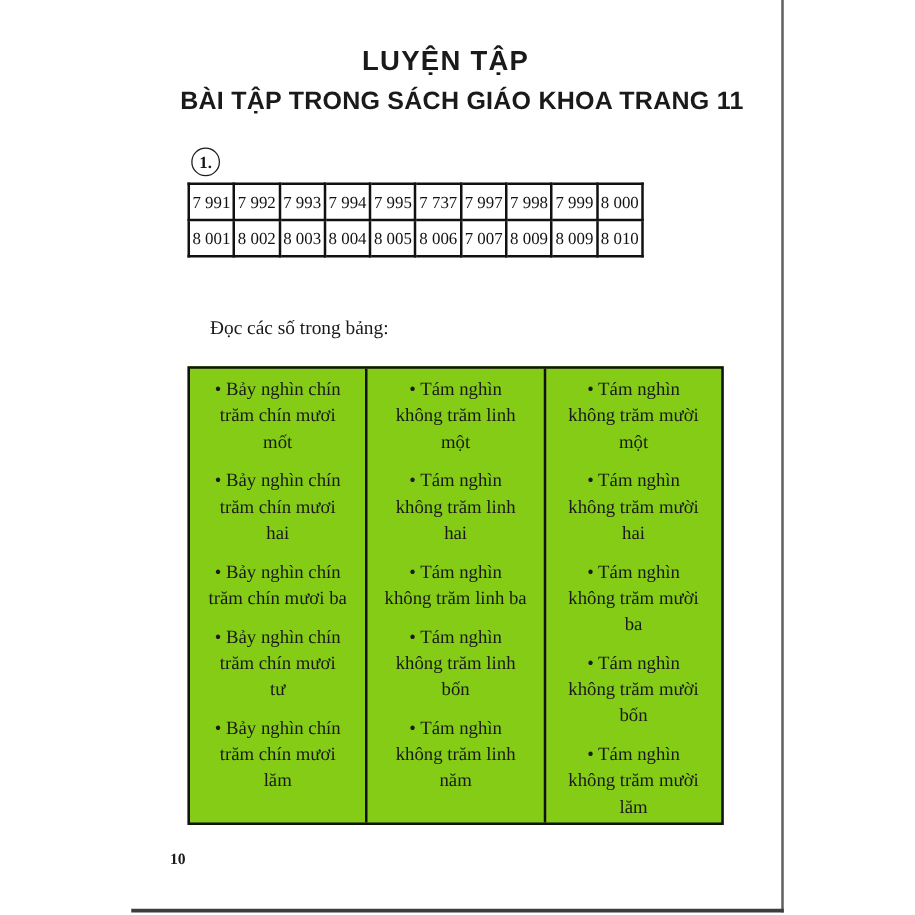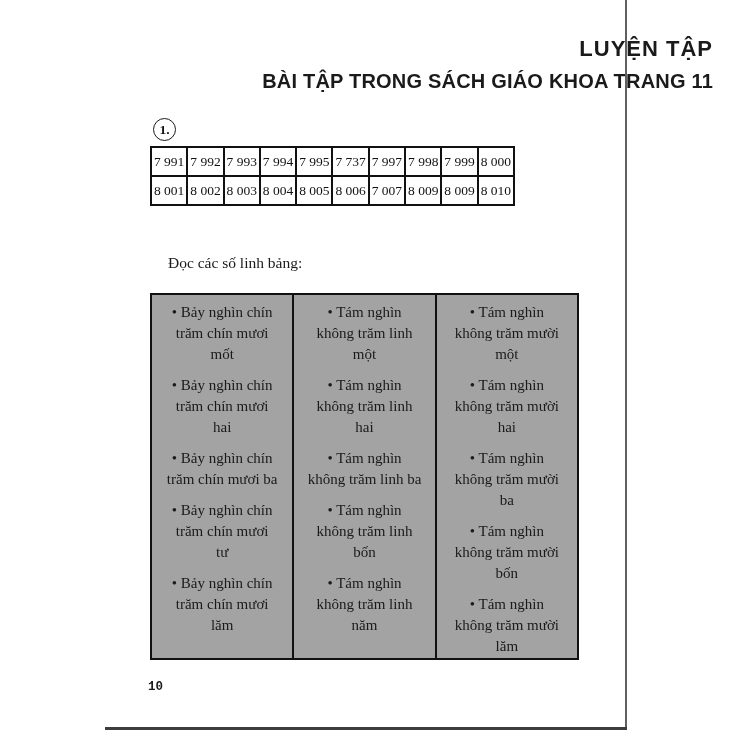--- a/index.html
+++ b/index.html
@@ -18,21 +18,21 @@
     font-family: "Liberation Serif", serif;
     color: #151515;
   }
 
   
   .hdr {
     position: absolute;
     top: 36px;
     left: 0;
     width: 713px;
-    text-align: right;
+    text-align: center;
     font-family: "Liberation Sans", sans-serif;
     font-weight: bold;
     color: #1a1a1a;
   }
   .hdr .title {
     font-size: 22px;
     margin: 0;
     letter-spacing: 1px;
   }
   .hdr .subtitle {
@@ -91,44 +91,44 @@
 
   
   .reading-table {
     position: absolute;
     left: 150px;
     top: 293px;
     width: 425px;
     height: 363px;
     border: 2px solid #111111;
     display: flex;
-    background: #a3a3a3;
+    background: #84cc16;
   }
   .reading-col {
     flex: 1 1 0;
     border-right: 2px solid #111111;
     padding: 7px 5px 0 5px;
     text-align: center;
     font-size: 15px;
     line-height: 21px;
     color: #1a1a1a;
   }
   .reading-col:last-child {
     border-right: none;
   }
   .reading-item {
     margin: 0 0 10px 0;
   }
 
   
   .page-number {
     position: absolute;
-    left: 148px;
+    left: 136px;
     top: 680px;
-    font-family: Liberation Mono, monospace;
+    font-family: Liberation Serif, serif;
     font-weight: bold;
     font-size: 12.5px;
     color: #1a1a1a;
   }
 
   
   .edge-right {
     position: absolute;
     left: 625px;
     top: 0;
@@ -181,21 +181,21 @@
           <td>8 005</td>
           <td>8 006</td>
           <td>7 007</td>
           <td>8 009</td>
           <td>8 009</td>
           <td>8 010</td>
         </tr>
       </tbody>
   </table>
 
-  <p class="instruction">Đọc các số linh bảng:</p>
+  <p class="instruction">Đọc các số trong bảng:</p>
 
   <div class="reading-table" id="reading-table">
       <div class="reading-col">
         <div class="reading-item">• Bảy nghìn chín<br>trăm chín mươi<br>mốt</div>
         <div class="reading-item">• Bảy nghìn chín<br>trăm chín mươi<br>hai</div>
         <div class="reading-item">• Bảy nghìn chín<br>trăm chín mươi ba</div>
         <div class="reading-item">• Bảy nghìn chín<br>trăm chín mươi<br>tư</div>
         <div class="reading-item">• Bảy nghìn chín<br>trăm chín mươi<br>lăm</div>
       </div>
       <div class="reading-col">

